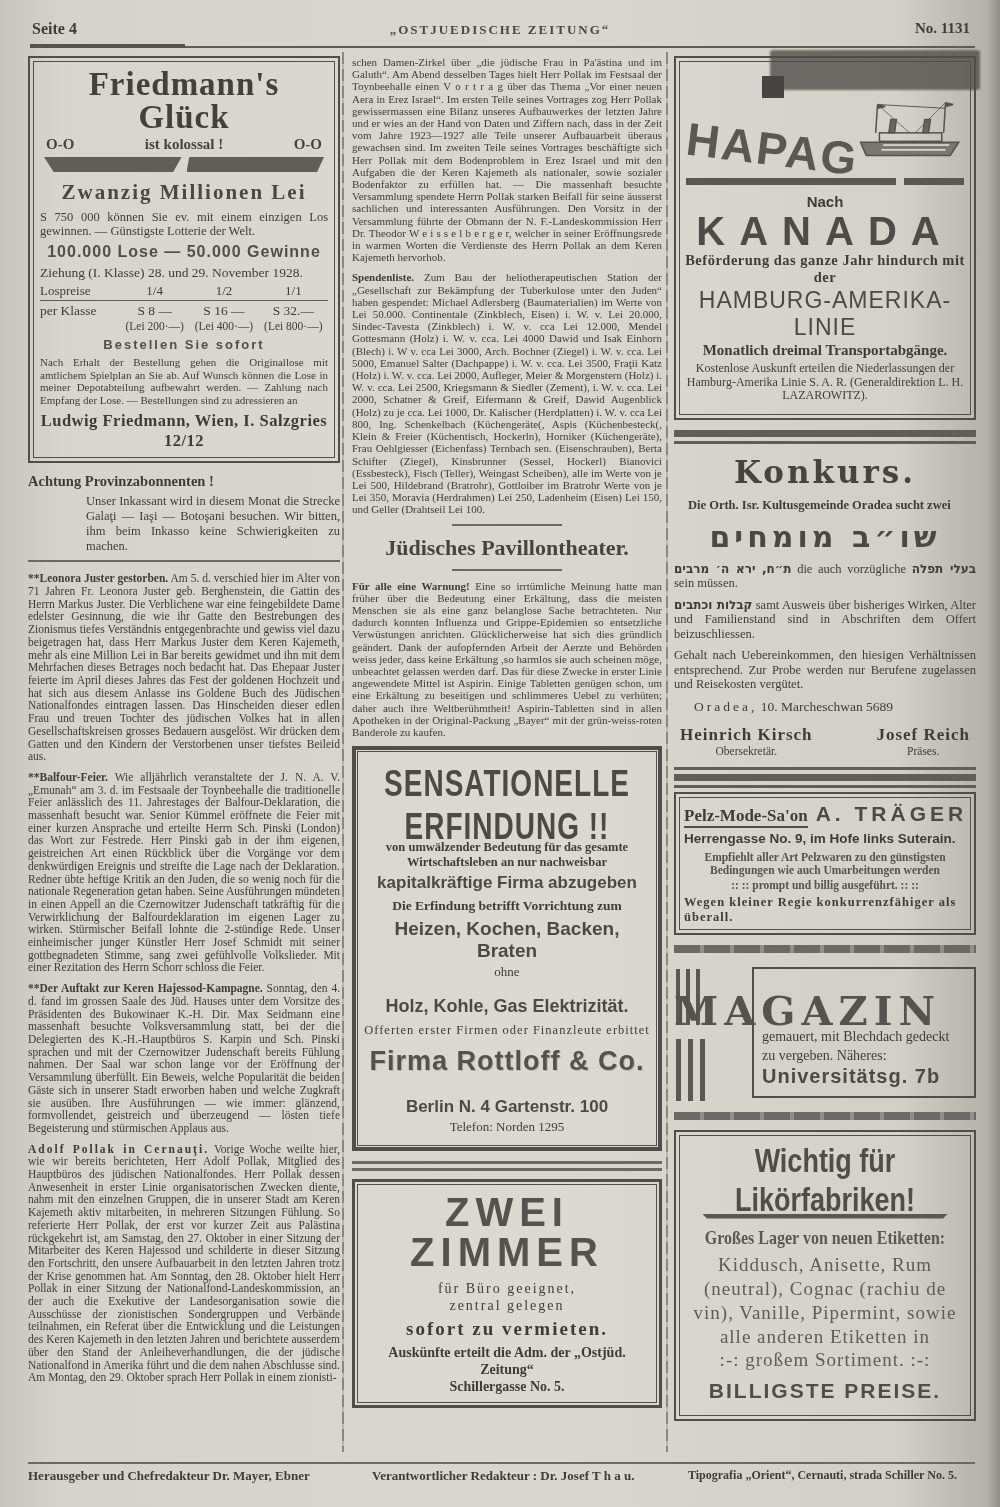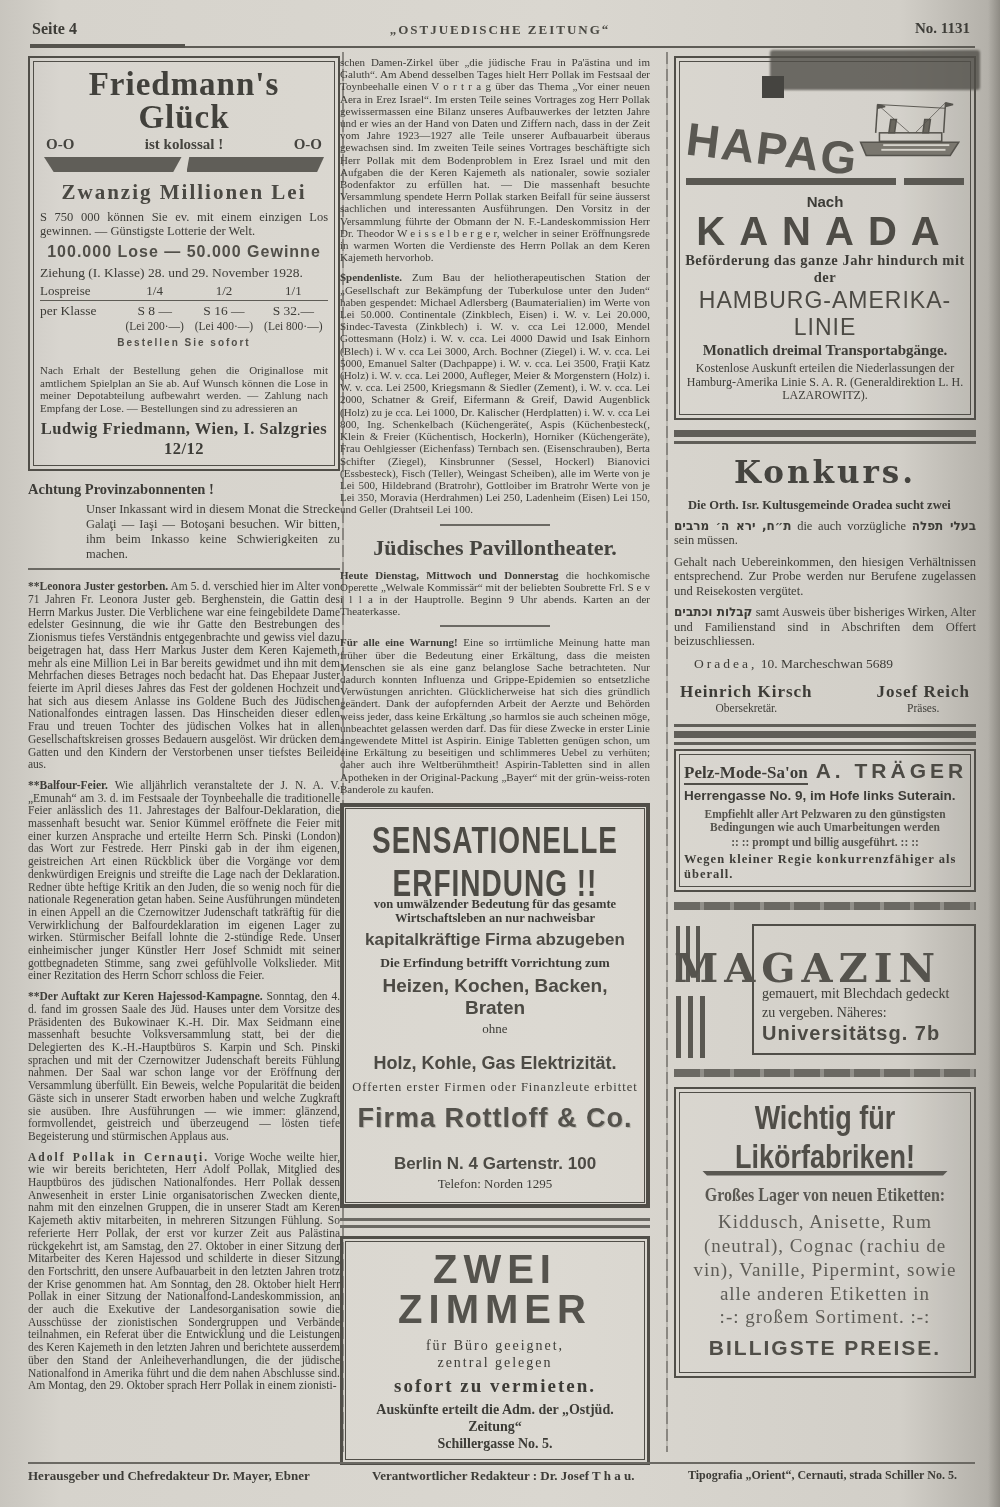--- a/index.html
+++ b/index.html
@@ -13,21 +13,21 @@
   
   .hdr{position:absolute;top:20px;left:0;width:100%;}
   .hdr .pl{position:absolute;left:32px;top:0;font-weight:bold;font-size:16px;}
   .hdr .ti{position:absolute;left:0;width:100%;text-align:center;top:2px;font-weight:bold;font-size:13px;letter-spacing:2px;color:#4a4943;}
   .hdr .no{position:absolute;right:30px;top:0;font-weight:bold;font-size:15px;}
   .hdr-rule{position:absolute;top:46px;left:30px;width:945px;height:2px;background:#5e5c56;}
   .hdr-rule-thick{position:absolute;top:44px;left:30px;width:155px;height:4px;background:#55534d;}
   
   .col{position:absolute;top:56px;}
   .col1{left:28px;width:312px;}
-  .col2{left:340px;width:310px;}
+  .col2{left:352px;width:310px;}
   .col3{left:674px;width:302px;}
   .vrule{position:absolute;top:52px;height:1400px;width:2px;
     background:repeating-linear-gradient(180deg,#8a8781 0 12px,#bab7b0 12px 17px);}
   .vr1{left:342px;} .vr2{left:666px;}
   
   .art{font-size:11.5px;line-height:12.7px;text-align:justify;margin:0 0 8px;}
   .col2 .art{font-size:11px;line-height:12.2px;}
   .art .lead{font-weight:bold;}
   .spaced{letter-spacing:2px;}
   .hr{border:none;border-top:2px solid #6b6963;margin:6px 0 10px;}
@@ -43,21 +43,21 @@
   .b1{clip-path:polygon(0 0,100% 0,94% 100%,7% 100%);}
   .b2{clip-path:polygon(2% 0,100% 0,95% 100%,0 100%);}
   .f-head{font-weight:bold;font-size:21px;text-align:center;letter-spacing:2px;margin-bottom:5px;color:#4a4943;}
   .f-intro{font-size:12.5px;line-height:14px;text-align:justify;margin:0 0 5px;}
   .f-lose{font-weight:bold;font-size:16px;text-align:center;letter-spacing:1px;color:#514f49;margin-bottom:4px;font-family:"Liberation Sans",sans-serif;}
   .f-zieh{font-size:13.5px;margin-bottom:2px;}
   .f-table{display:grid;grid-template-columns:80px 1fr 1fr 1fr;font-size:13px;row-gap:1px;}
   .f-table .c{text-align:center;}
   .f-table .r2{border-top:1.5px solid #5e5c56;padding-top:2px;font-size:13.5px;}
   .f-table .lei{font-size:11.5px;}
-  .f-order{font-weight:bold;font-size:10px;letter-spacing:2px;text-align:center;margin:5px 0 16px;color:#514f49;font-family:"Liberation Sans",sans-serif;}
+  .f-order{font-weight:bold;font-size:13px;letter-spacing:2px;text-align:center;margin:5px 0 4px;color:#514f49;font-family:"Liberation Sans",sans-serif;}
   .f-terms{font-size:11px;line-height:12.6px;text-align:justify;margin:0 0 5px;}
   .f-contact{font-weight:bold;font-size:16.5px;text-align:center;letter-spacing:0.5px;}
   
   .notice h3{font-size:14.5px;font-weight:bold;margin:4px 0 4px;}
   .notice p{font-size:12.5px;line-height:15px;margin:0 0 6px 58px;text-align:justify;}
   
   .erfindung{text-align:center;border-width:4px;padding:12px 8px;}
   .e-title{font-family:"Liberation Sans",sans-serif;font-weight:bold;font-size:28px;letter-spacing:1px;transform:scaleY(1.35);transform-origin:top;color:#4c4a44;margin-bottom:14px;}
   .e-l1{font-size:12.5px;font-weight:bold;line-height:14.5px;margin-bottom:4px;}
   .e-l2{font-family:"Liberation Sans",sans-serif;font-weight:bold;font-size:17px;margin-bottom:5px;color:#4c4a44;}
@@ -204,21 +204,20 @@
   </div>
 
   <div class="col col2">
     <p class="art">schen Damen-Zirkel über „die jüdische Frau in Pa'ästina und im Galuth“. Am Abend desselben Tages hielt Herr Pollak im Festsaal der Toynbeehalle einen V o r t r a g über das Thema „Vor einer neuen Aera in Erez Israel“. Im ersten Teile seines Vortrages zog Herr Pollak gewissermassen eine Bilanz unseres Aufbauwerkes der letzten Jahre und er wies an der Hand von Daten und Ziffern nach, dass in der Zeit vom Jahre 1923—1927 alle Teile unserer Aufbauarbeit überaus gewachsen sind. Im zweiten Teile seines Vortrages beschäftigte sich Herr Pollak mit dem Bodenproblem in Erez Israel und mit den Aufgaben die der Keren Kajemeth als nationaler, sowie sozialer Bodenfaktor zu erfüllen hat. — Die massenhaft besuchte Versammlung spendete Herrn Pollak starken Beifall für seine äusserst sachlichen und interessanten Ausführungen. Den Vorsitz in der Versammlung führte der Obmann der N. F.-Landeskommission Herr Dr. Theodor W e i s s e l b e r g e r, welcher in seiner Eröffnungsrede in warmen Worten die Verdienste des Herrn Pollak an dem Keren Kajemeth hervorhob.</p>
 
     <p class="art"><span class="lead">Spendenliste.</span> <span>Zum Bau der heliotherapeutischen Station der „Gesellschaft zur Bekämpfung der Tuberkulose unter den Juden“ haben gespendet: Michael Adlersberg (Baumaterialien) im Werte von Lei 50.000. Continentale (Zinkblech, Eisen) i. W. v. Lei 20.000, Sindec-Tavesta (Zinkblech) i. W. v. cca Lei 12.000, Mendel Gottesmann (Holz) i. W. v. cca. Lei 4000 Dawid und Isak Einhorn (Blech) i. W v. cca Lei 3000, Arch. Bochner (Ziegel) i. W. v. cca. Lei 5000, Emanuel Salter (Dachpappe) i. W. v. cca. Lei 3500, Fraţii Katz (Holz) i. W. v. cca. Lei 2000, Aufleger, Meier &amp; Morgenstern (Holz) i. W. v. cca. Lei 2500, Kriegsmann &amp; Siedler (Zement), i. W. v. cca. Lei 2000, Schatner &amp; Greif, Eifermann &amp; Greif, Dawid Augenblick (Holz) zu je cca. Lei 1000, Dr. Kalischer (Herdplatten) i. W. v. cca Lei 800, Ing. Schenkelbach (Küchengeräte(, Aspis (Küchenbesteck(, Klein &amp; Freier (Küchentisch, Hockerln), Horniker (Küchengeräte), Frau Oehlgiesser (Eichenfass) Ternbach sen. (Eisenschrauben), Berta Schifter (Ziegel), Kinsbrunner (Sessel, Hockerl) Bianovici (Essbesteck), Fisch (Teller), Weingast Scheiben), alle im Werte von je Lei 500, Hildebrand (Bratrohr), Gottloiber im Bratrohr Werte von je Lei 350, Moravia (Herdrahmen) Lei 250, Ladenheim (Eisen) Lei 150, und Geller (Drahtseil Lei 100.</span></p>
 
     <div class="mini-rule"></div>
 
     <h2 style="text-align:center;font-size:22px;margin:2px 0 8px;color:#45443f;">Jüdisches Pavillontheater.</h2>
-    <p class="art"><span class="lead">Heute Dienstag, Mittwoch und Donnerstag</span> <span>die hochkomische Operette „Welwale Kommissär“ mit der beliebten Soubrette Frl. S e v i l l a in der Hauptrolle. Beginn 9 Uhr abends. Karten an der Theaterkasse.</span></p>
 
     <div class="mini-rule"></div>
 
     <p class="art"><span class="lead">Für alle eine Warnung!</span> <span>Eine so irrtümliche Meinung hatte man früher über die Bedeutung einer Erkältung, dass die meisten Menschen sie als eine ganz belanglose Sache betrachteten. Nur dadurch konnten Influenza und Grippe-Epidemien so entsetzliche Verwüstungen anrichten. Glücklicherweise hat sich dies gründlich geändert. Dank der aufopfernden Arbeit der Aerzte und Behörden weiss jeder, dass keine Erkältung ,so harmlos sie auch scheinen möge, unbeachtet gelassen werden darf. Das für diese Zwecke in erster Linie angewendete Mittel ist Aspirin. Einige Tabletten genügen schon, um eine Erkältung zu beseitigen und schlimmeres Uebel zu verhüten; daher auch ihre Weltberühmtheit! Aspirin-Tabletten sind in allen Apotheken in der Original-Packung „Bayer“ mit der grün-weiss-roten Banderole zu kaufen.</span></p>
 
     <div class="adbox erfindung">
       <div class="e-title">SENSATIONELLE ERFINDUNG !!</div>
       <div class="e-l1">von umwälzender Bedeutung für das gesamte Wirtschaftsleben an nur nachweisbar</div>
       <div class="e-l2">kapitalkräftige Firma abzugeben</div>
       <div class="e-l3">Die Erfindung betrifft Vorrichtung zum</div>
@@ -282,23 +281,24 @@
     </div>
 
     <div class="bars3">
         <div class="t1"></div>
         <div class="t2"></div>
       </div>
 
     <div class="konkurs">
       <div class="k-title">Konkurs.</div>
       <p class="k-l1">Die Orth. Isr. Kultusgemeinde Oradea sucht zwei</p>
+      <div class="k-heb">שו״ב מומחים</div>
       <p class="k-p"><span class="heb">ת״ח, ירא ה׳ מרבים</span> <span>die auch vorzügliche</span> <span class="heb">בעלי תפלה</span> <span>sein müssen.</span></p>
+      <p class="k-p"><span class="heb">קבלות וכתבים</span> <span>samt Ausweis über bisheriges Wirken, Alter und Familienstand sind in Abschriften dem Offert beizuschliessen.</span></p>
       <p class="k-p">Gehalt nach Uebereinkommen, den hiesigen Verhältnissen entsprechend. Zur Probe werden nur Berufene zugelassen und Reisekosten vergütet.</p>
-      <p class="k-p"><span class="heb">קבלות וכתבים</span> <span>samt Ausweis über bisheriges Wirken, Alter und Familienstand sind in Abschriften dem Offert beizuschliessen.</span></p>
       <p class="k-date"><span class="plc">Oradea,</span> <span>10. Marcheschwan 5689</span></p>
       <div class="sigs">
         <div class="sig">
           <div class="nm">Heinrich Kirsch</div>
           <div class="rl">Obersekretär.</div>
         </div>
         <div class="sig">
           <div class="nm">Josef Reich</div>
           <div class="rl">Präses.</div>
         </div>

